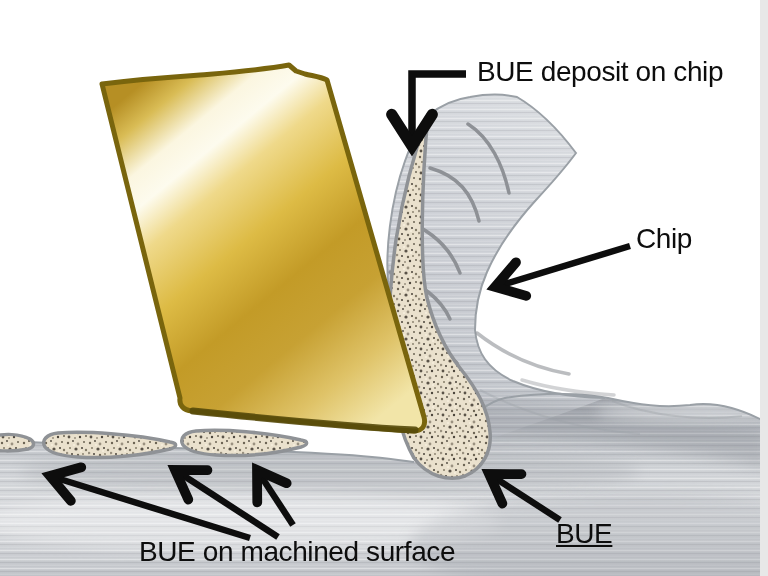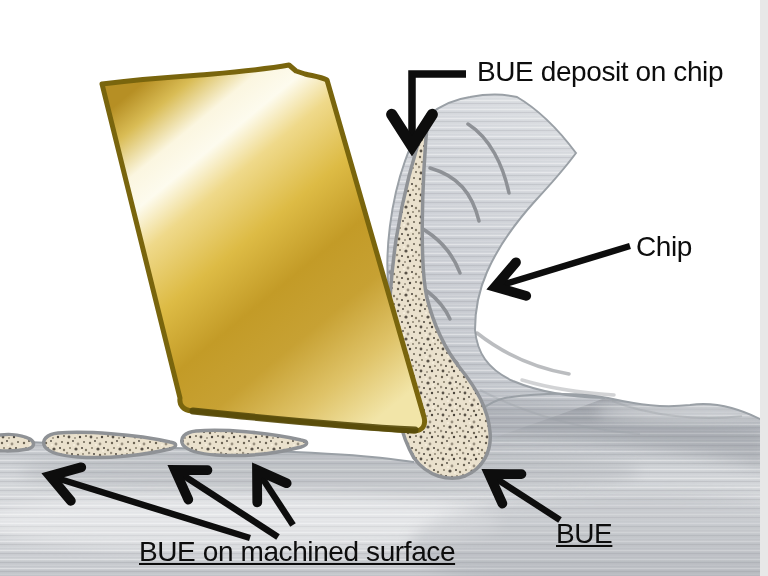--- a/index.html
+++ b/index.html
@@ -195,18 +195,18 @@
       <path class="arrow" d="M 630,246 L 495,287" marker-end="url(#arrowhead)"></path>
       <path class="arrow" d="M 560,520 L 489,474" marker-end="url(#arrowhead)"></path>
       <path class="arrow" d="M 250,538 L 50,476" marker-end="url(#arrowhead)"></path>
       <path class="arrow" d="M 278,537 L 175,470" marker-end="url(#arrowhead)"></path>
       <path class="arrow" d="M 293,525 L 257,470" marker-end="url(#arrowhead)"></path>
     </g>
   </svg>
 
   <div class="label" style="left:477px;top:57px;">BUE deposit on chip</div>
 
-  <div class="label" style="left:636px;top:232px;">Chip</div>
+  <div class="label" style="left:636px;top:224px;">Chip</div>
 
   <div class="label" style="left:556px;top:519px;text-decoration:underline;">BUE</div>
 
-  <div class="label" style="left:139px;top:537px;text-decoration:underline;">BUE on machined surface</div>
+  <div class="label" style="left:139px;top:537px;">BUE on machined surface</div>
 </div>
 
 </body></html>

